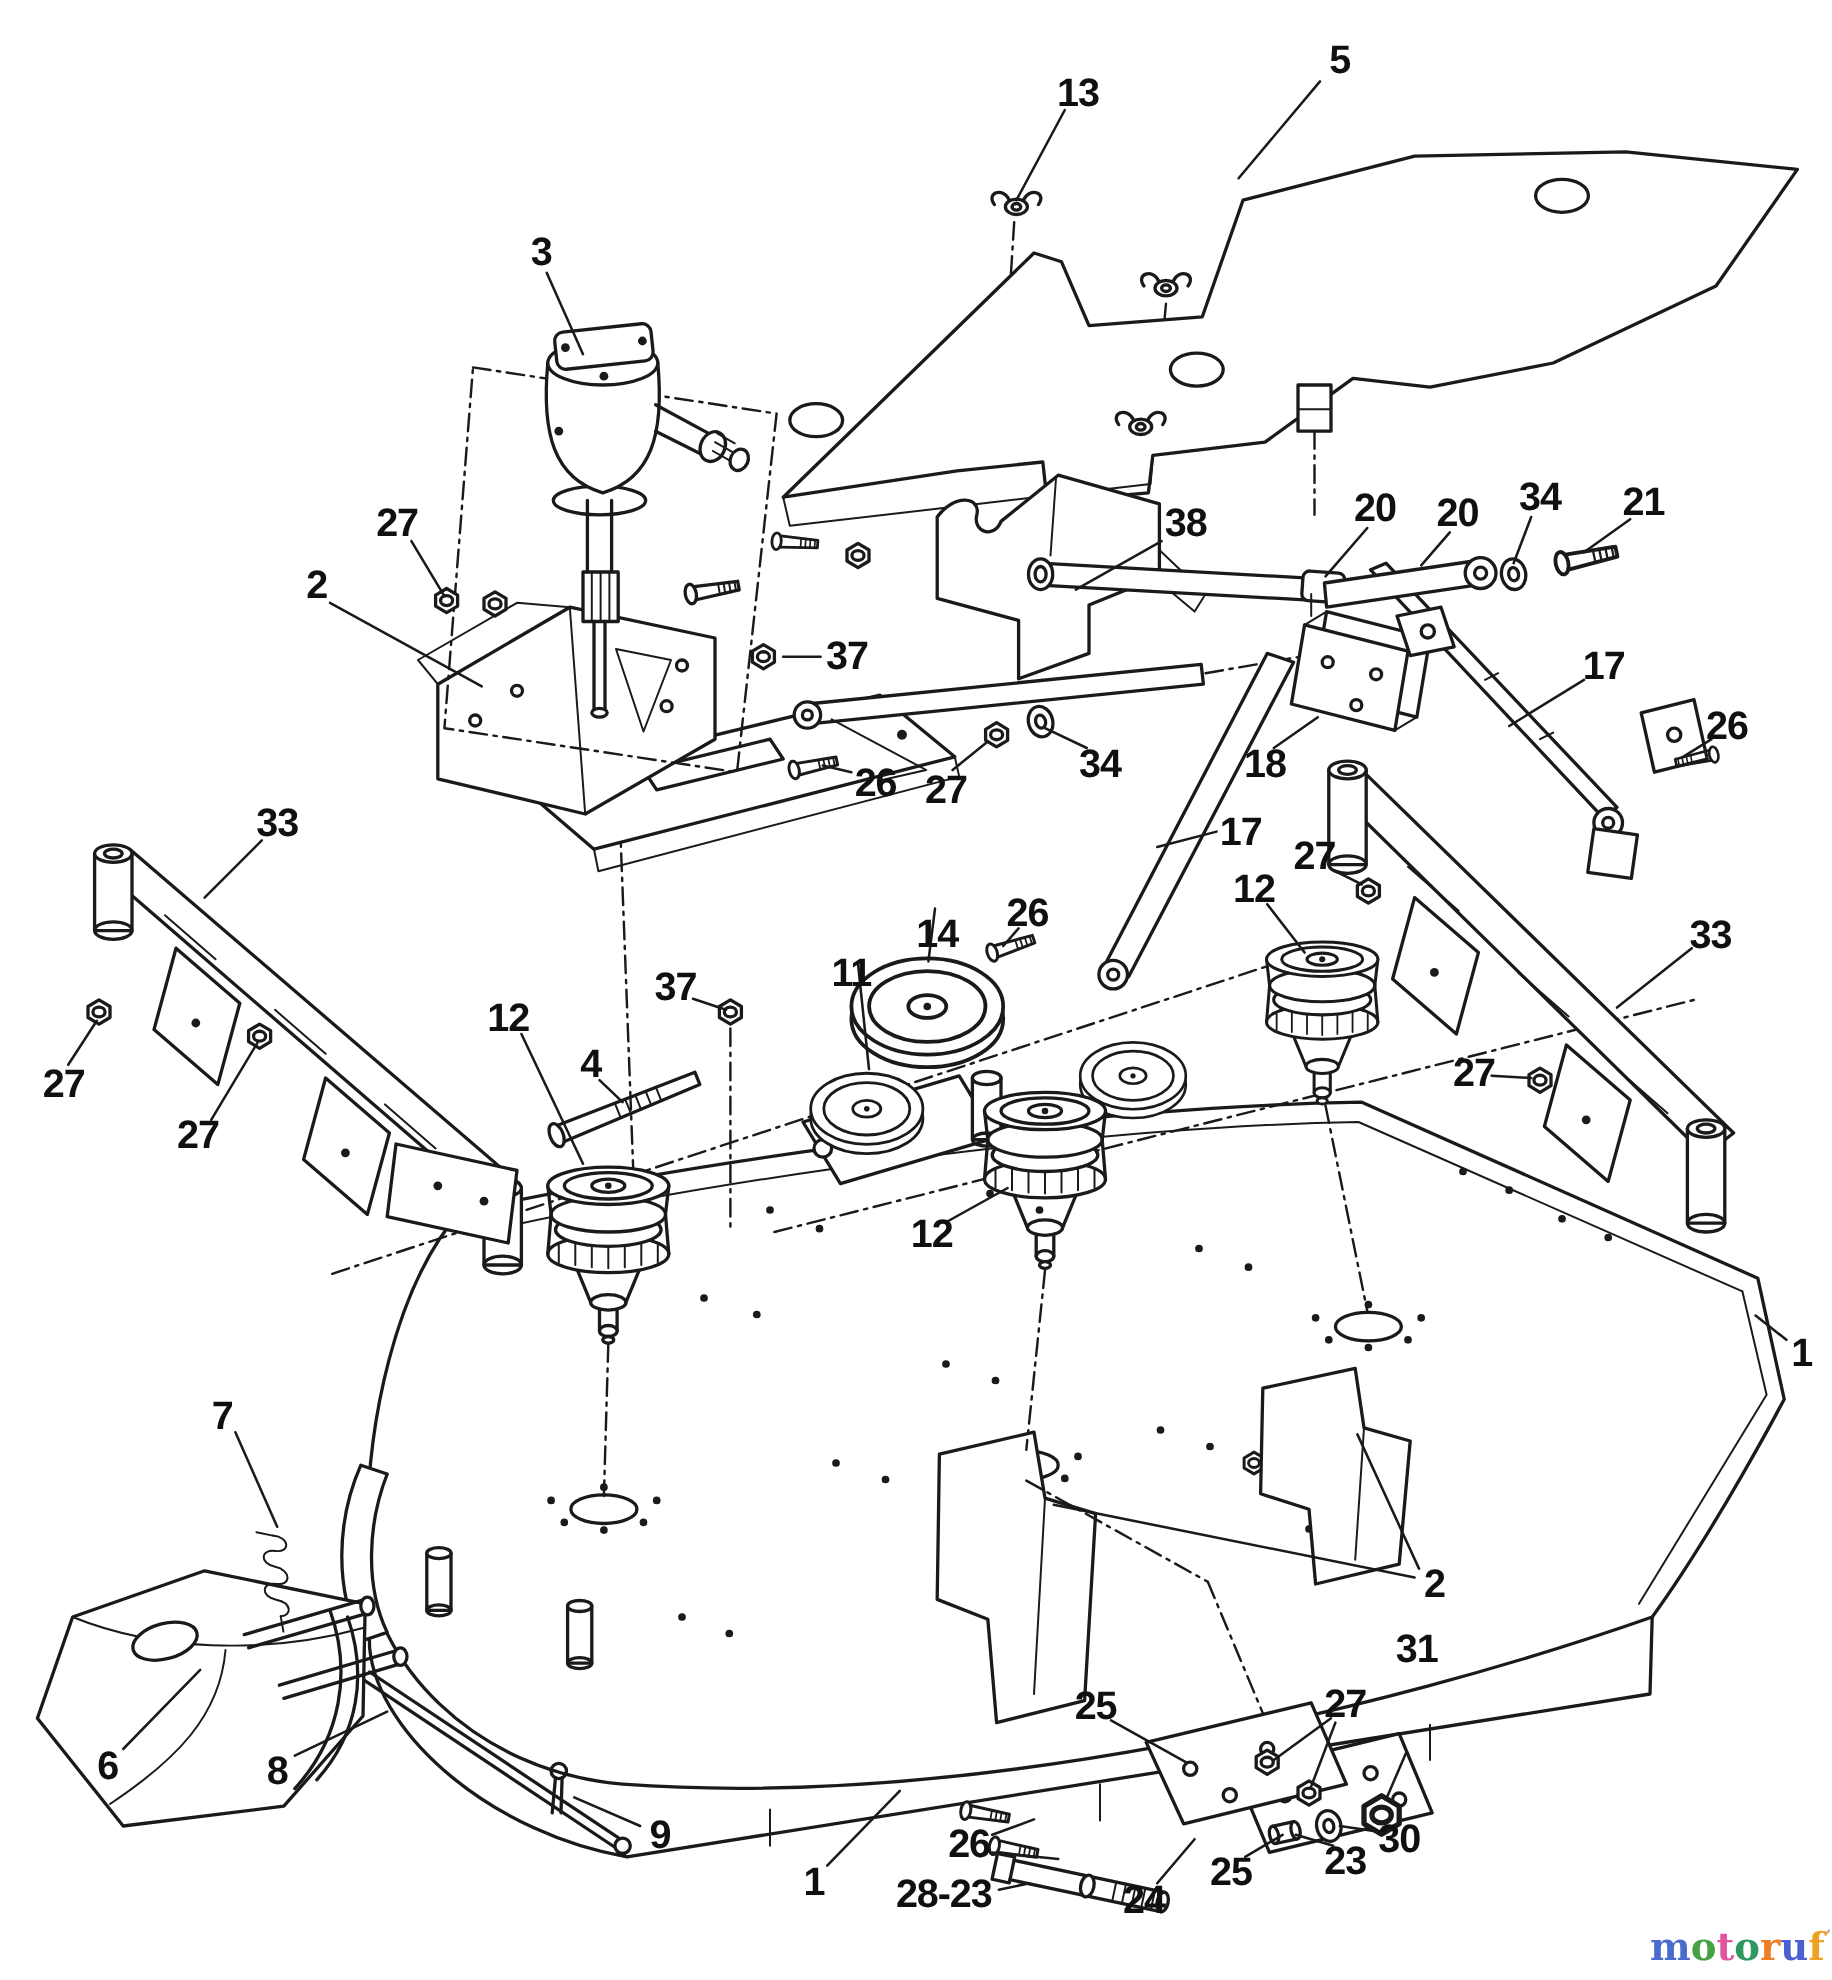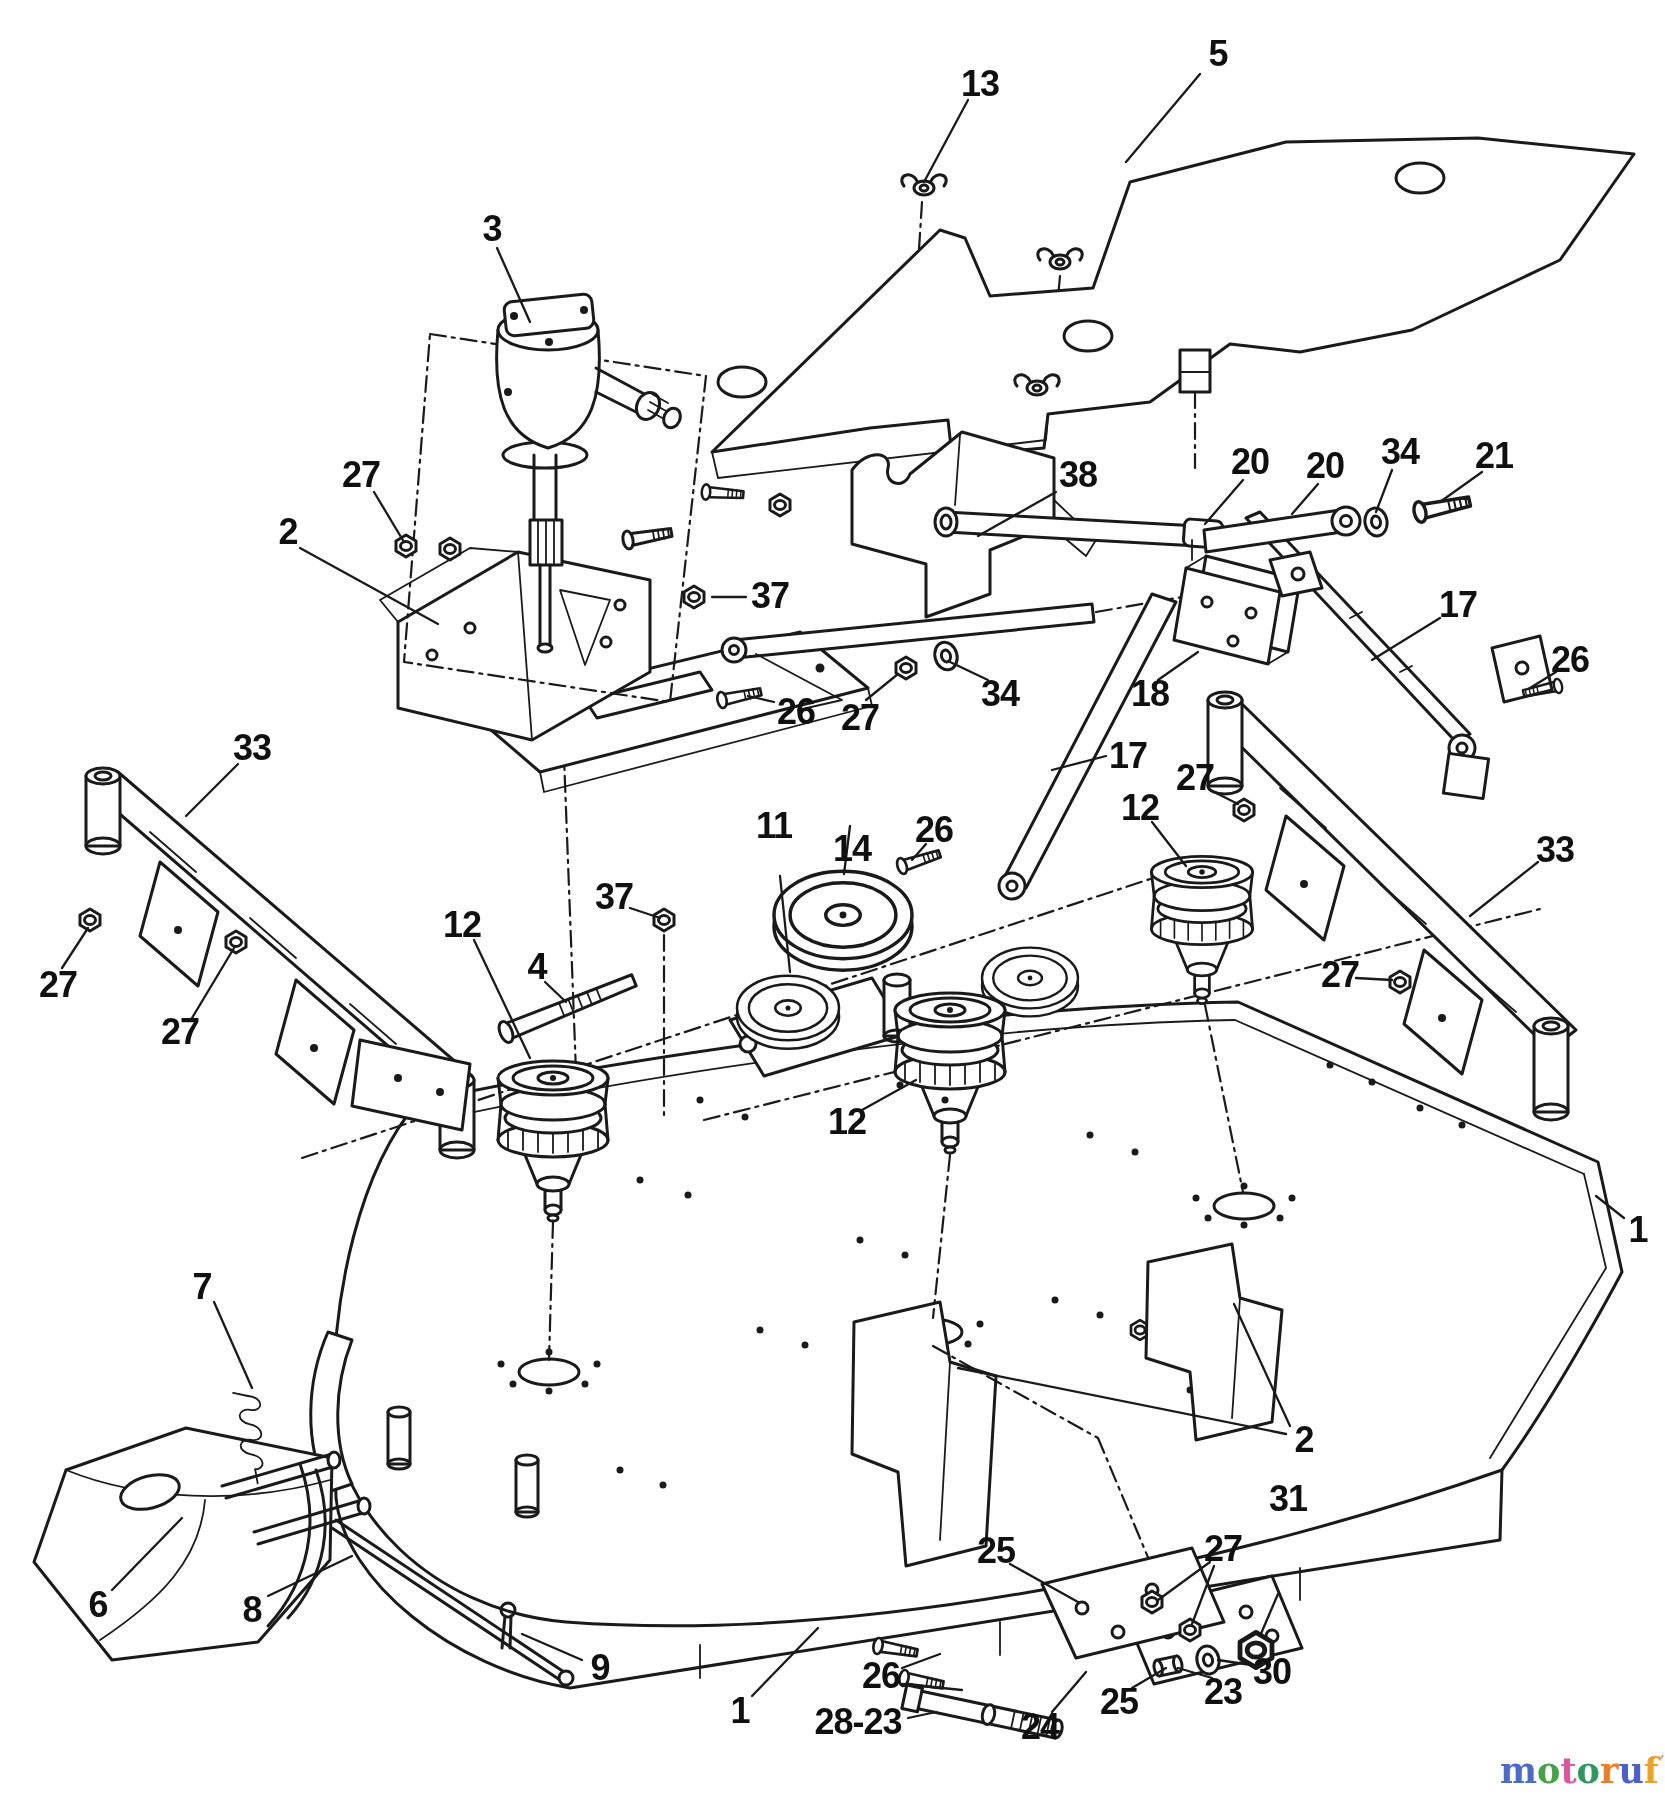--- a/index.html
+++ b/index.html
@@ -471,21 +471,21 @@
       <div class="callout" style="left: 796px; top: 712px;">26</div>
       <div class="callout" style="left: 860px; top: 718px;">27</div>
       <div class="callout" style="left: 1000px; top: 694px;">34</div>
       <div class="callout" style="left: 1150px; top: 694px;">18</div>
       <div class="callout" style="left: 1128px; top: 756px;">17</div>
       <div class="callout" style="left: 252px; top: 748px;">33</div>
       <div class="callout" style="left: 58px; top: 985px;">27</div>
       <div class="callout" style="left: 180px; top: 1032px;">27</div>
       <div class="callout" style="left: 852px; top: 808px; margin-top: 41px;">14</div>
       <div class="callout" style="left: 934px; top: 830px;">26</div>
-      <div class="callout" style="left: 774px; top: 826px;">11</div>
+      <div class="callout" style="left: 774px; top: 884px;">11</div>
       <div class="callout" style="left: 614px; top: 897px;">37</div>
       <div class="callout" style="left: 462px; top: 925px;">12</div>
       <div class="callout" style="left: 537px; top: 967px;">4</div>
       <div class="callout" style="left: 847px; top: 1122px;">12</div>
       <div class="callout" style="left: 1195px; top: 778px;">27</div>
       <div class="callout" style="left: 1140px; top: 808px;">12</div>
       <div class="callout" style="left: 1555px; top: 850px;">33</div>
       <div class="callout" style="left: 1340px; top: 975px;">27</div>
       <div class="callout" style="left: 1638px; top: 1230px;">1</div>
       <div class="callout" style="left: 202px; top: 1287px;">7</div>

